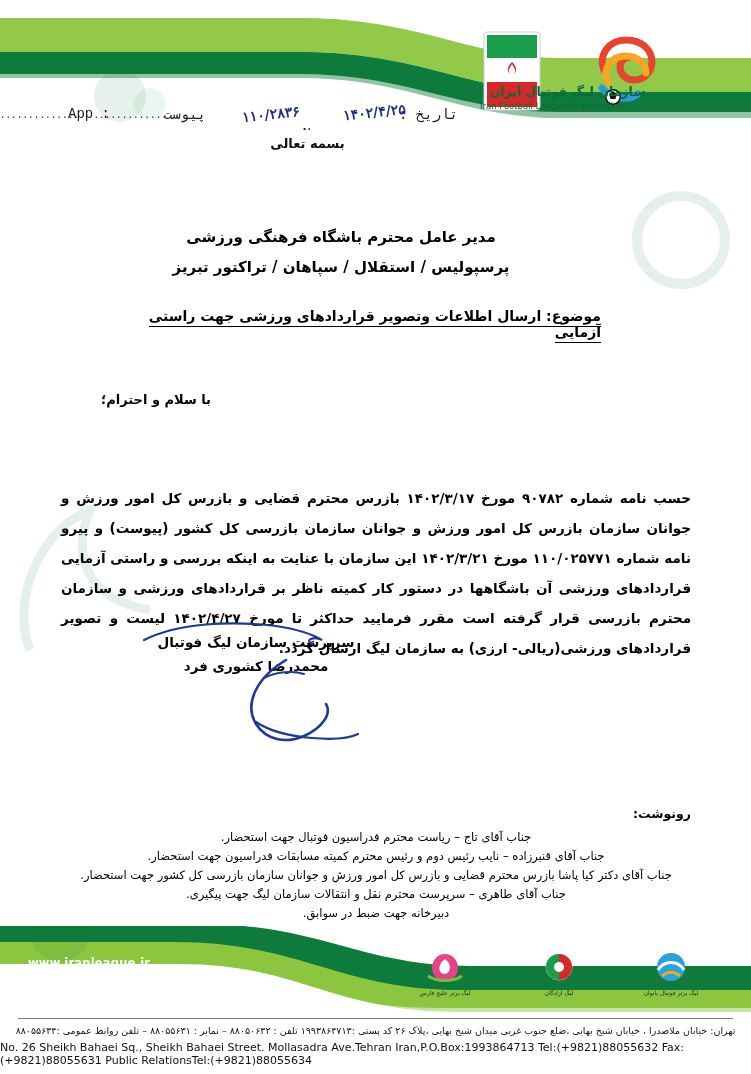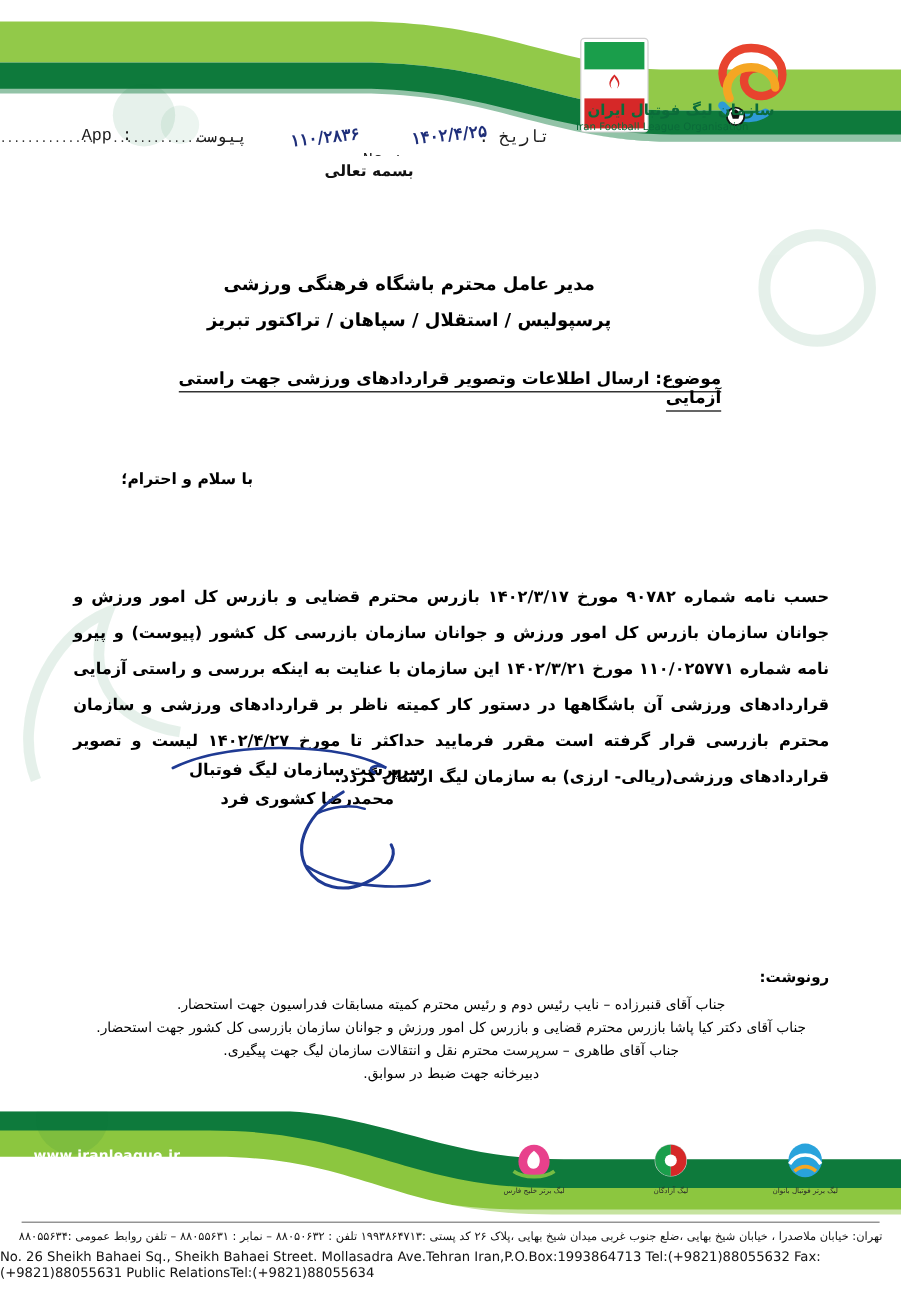--- a/index.html
+++ b/index.html
@@ -340,20 +340,21 @@
   </div>
   <svg class="sig-ink" viewBox="0 0 230 150">
     <path d="M8,22 C40,6 90,2 140,8 C160,11 176,16 186,22 C178,18 168,22 176,26" fill="none" stroke="#1f3a93" stroke-width="2.2" stroke-linecap="round"></path>
     <path d="M150,42 C120,60 108,86 120,106 C130,122 150,126 168,118 C186,110 196,96 190,86" fill="none" stroke="#1f3a93" stroke-width="2.6" stroke-linecap="round"></path>
     <path d="M120,104 C132,112 150,118 176,120 C200,122 214,120 222,116" fill="none" stroke="#1f3a93" stroke-width="2.2" stroke-linecap="round"></path>
     <path d="M128,60 C140,54 156,52 168,56" fill="none" stroke="#1f3a93" stroke-width="2" stroke-linecap="round"></path>
   </svg>
 
   <div class="cc-title">رونوشت:</div>
   <div class="cc-list">
+    <div>جناب آقای تاج – ریاست محترم فدراسیون فوتبال جهت استحضار.</div>
     <div>جناب آقای قنبرزاده – نایب رئیس دوم و رئیس محترم کمیته مسابقات فدراسیون جهت استحضار.</div>
     <div>جناب آقای دکتر کیا پاشا بازرس محترم قضایی و بازرس کل امور ورزش و جوانان سازمان بازرسی کل کشور جهت استحضار.</div>
     <div>جناب آقای طاهری – سرپرست محترم نقل و انتقالات سازمان لیگ جهت پیگیری.</div>
     <div>دبیرخانه جهت ضبط در سوابق.</div>
   </div>
 
   <div class="ftr-wrap">
     <svg class="ftr-svg" width="751" height="148" viewBox="0 0 751 148">
 
       <path d="M0,14 L180,14 C300,14 340,62 460,62 L751,62 L751,86 L460,86 C330,86 300,38 180,38 L0,38 Z" fill="#8cc63f"></path>

